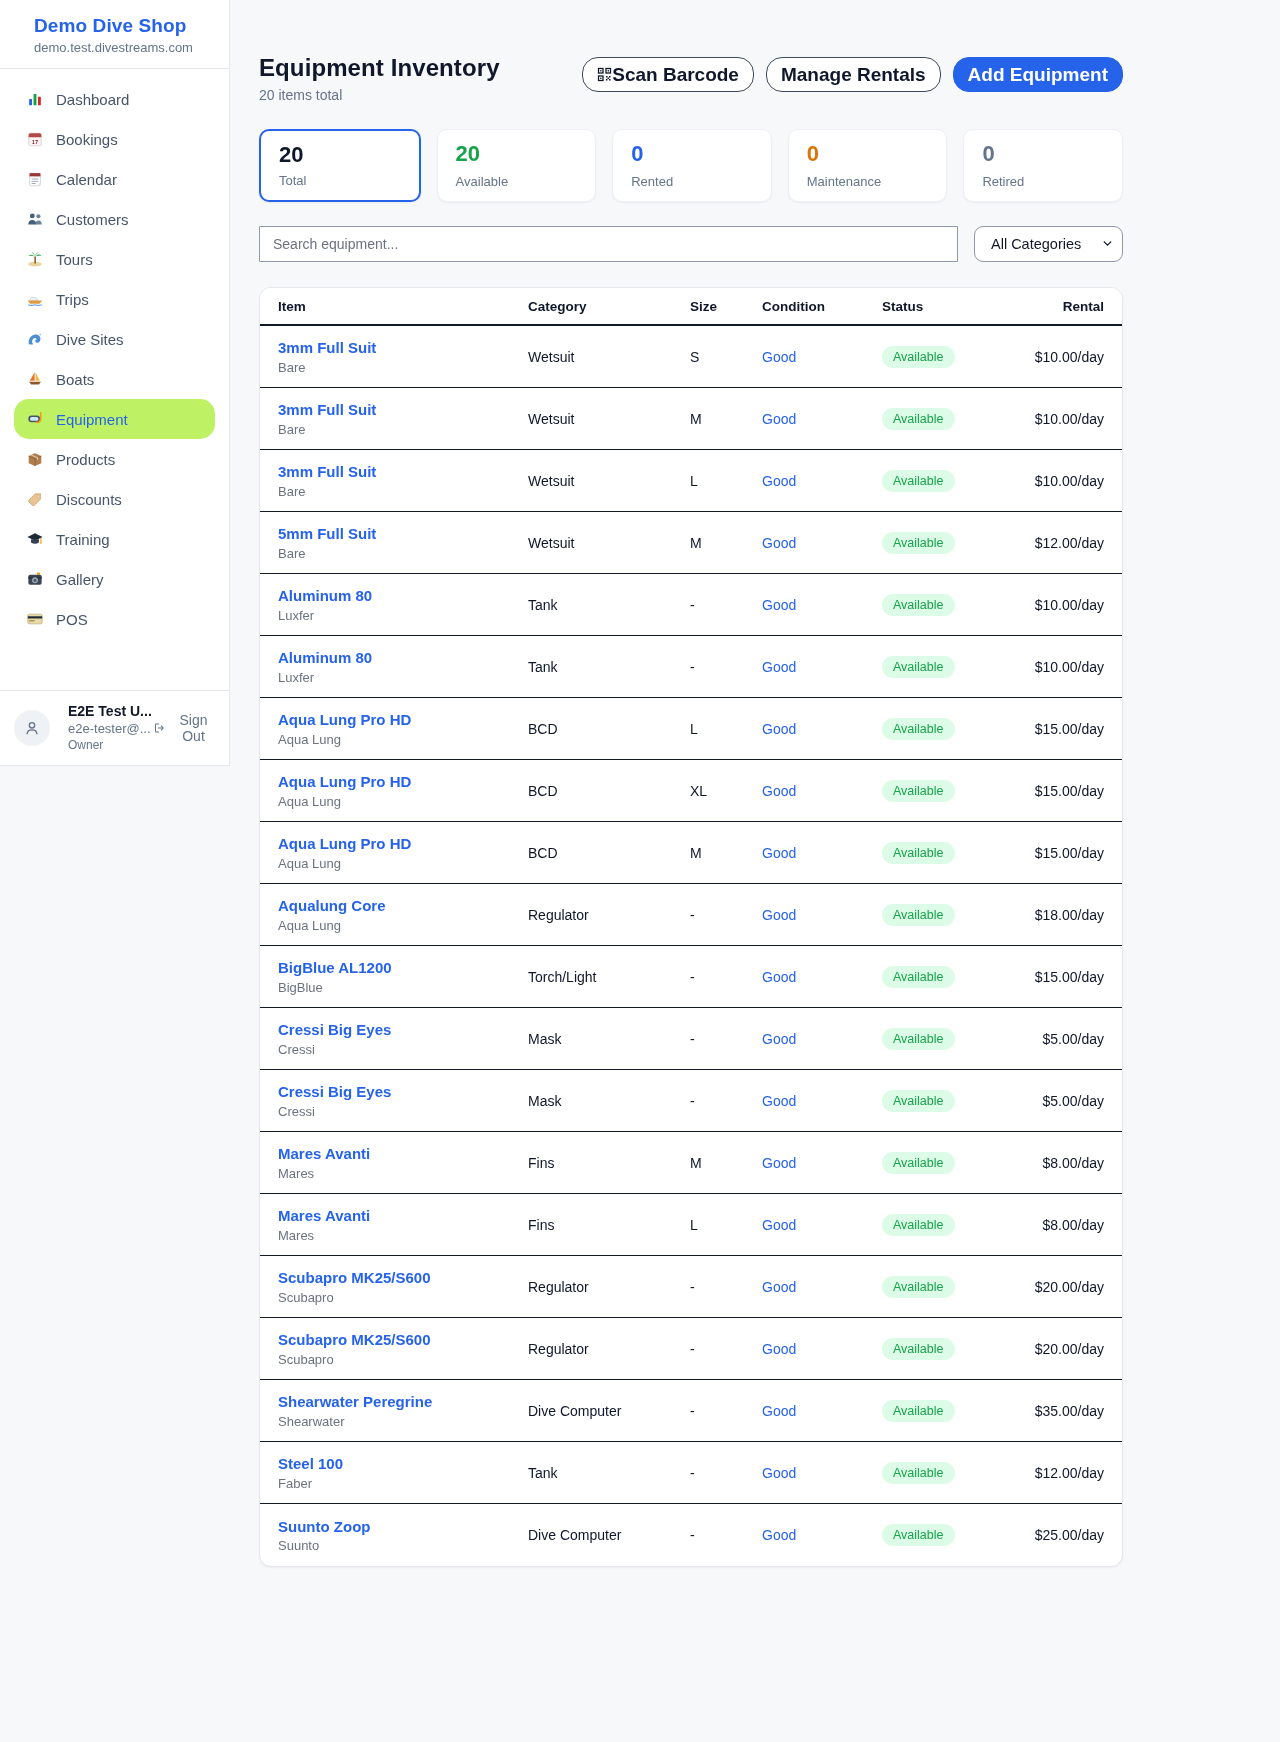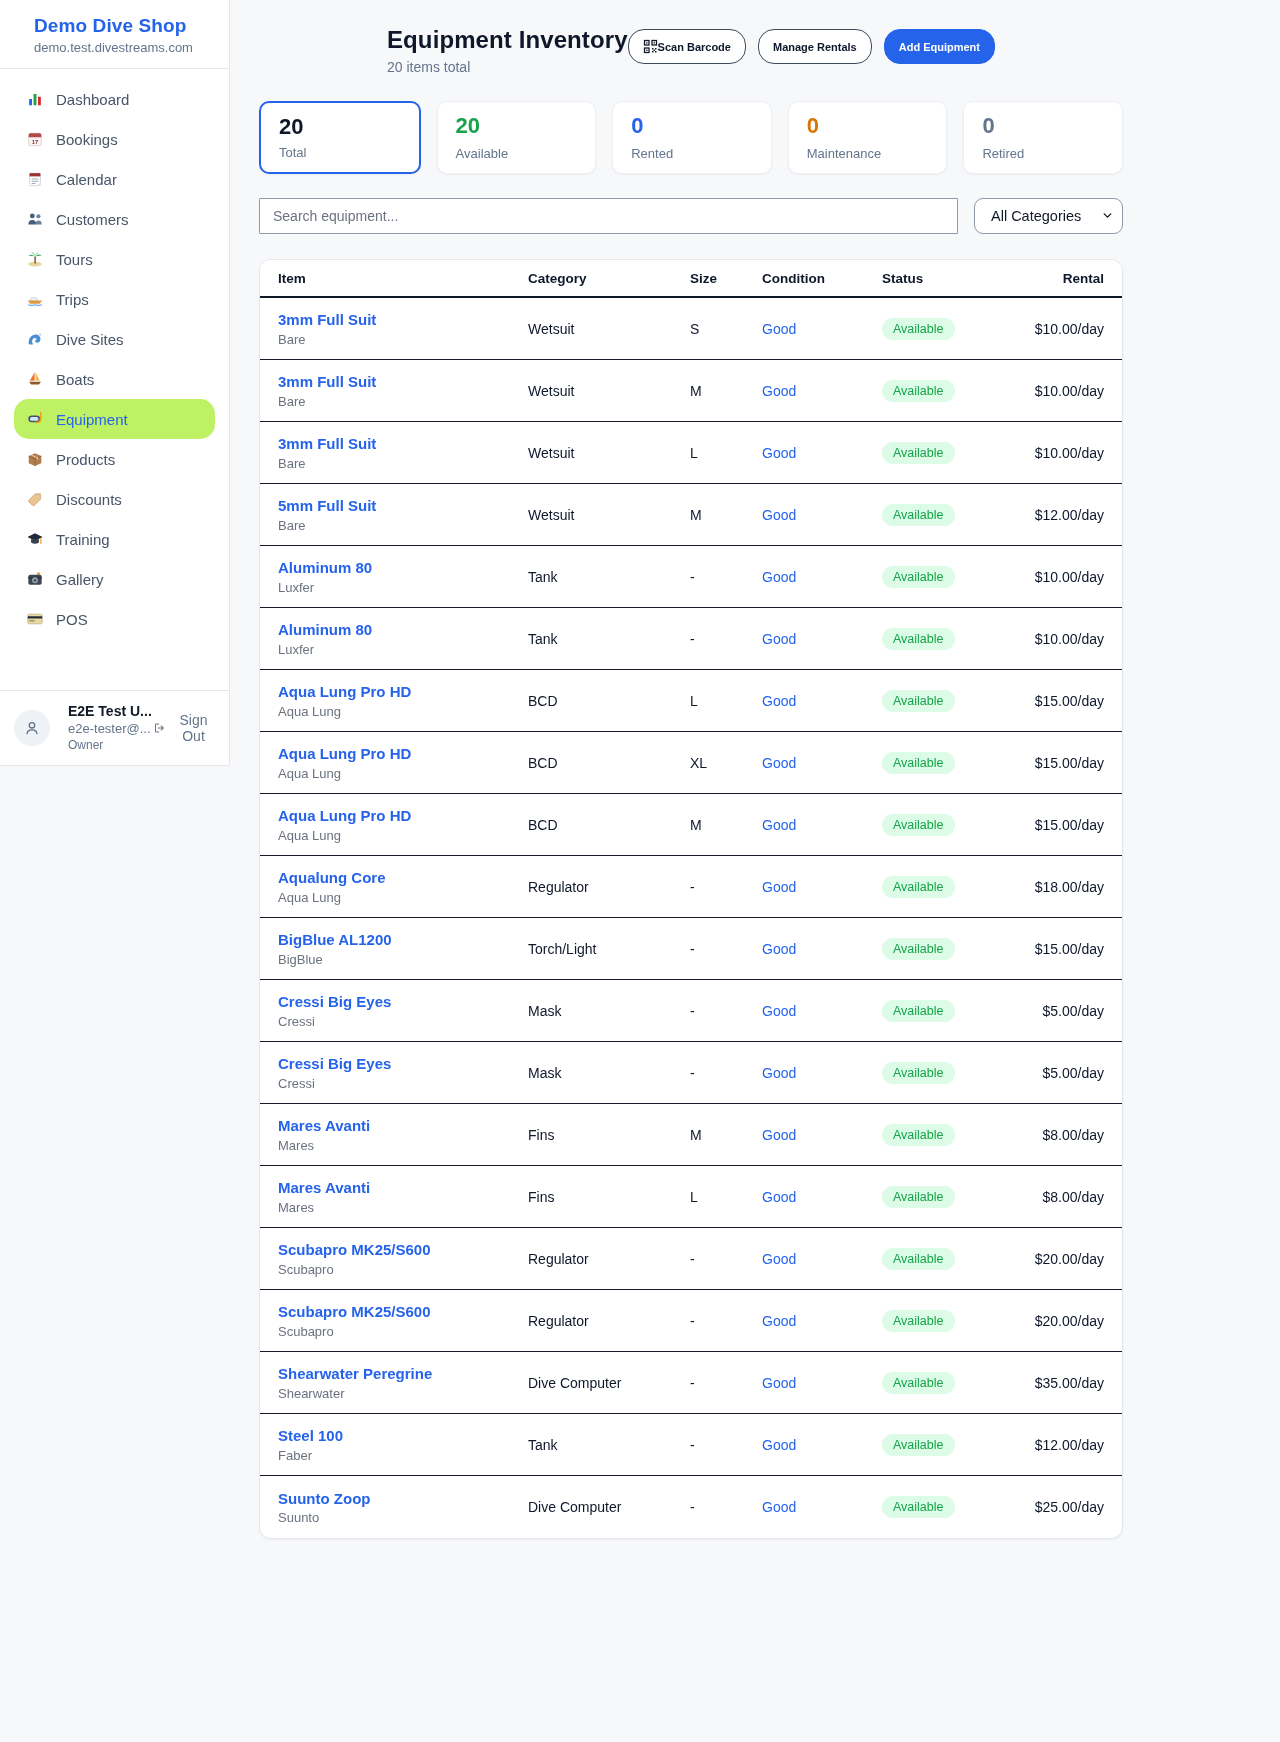--- a/index.html
+++ b/index.html
@@ -33,26 +33,26 @@
   .avatar { width:36px; height:36px; border-radius:50%; background:#eef2f6; display:flex; align-items:center; justify-content:center; flex-shrink:0; }
   .user-meta { line-height:1.25; min-width:0; }
   .user-name { font-size:14px; font-weight:700; color:#111827; white-space:nowrap; }
   .user-email { font-size:13px; color:#64748b; white-space:nowrap; }
   .user-role { font-size:12px; color:#64748b; margin-top:1px; }
   .signout { margin-left:auto; display:flex; align-items:center; gap:6px; color:#64748b; font-size:14px; cursor:pointer; background:none; border:none; font-family:inherit; }
 
   
   .main { padding:26px 0 0 29px; width:893px; }
   .content { width:864px; }
-  .page-head { display:flex; justify-content:center; align-items:flex-start; }
+  .page-head { display:flex; justify-content:space-between; align-items:flex-start;margin-top:28px; }
   .page-title { font-size:24px; font-weight:800; color:#0f172a; letter-spacing:.1px; }
   .page-sub { font-size:14px; color:#64748b; margin-top:5px; }
   .head-actions { display:flex; gap:12px; margin-top:3px; }
   .btn {
-    height:35px; padding:0 14px; border-radius:16px; font-size:11px; font-weight:600;
+    height:35px; padding:0 14px; border-radius:16px; font-size:19px; font-weight:600;
     font-family:inherit; display:inline-flex; align-items:center; cursor:pointer;
     background:#ffffff; border:1px solid #334155; color:#0f172a;
   }
   .btn.outline { border:1px solid #3f4a5c; }
   .btn.primary { background:#2563eb; border:1px solid #2563eb; color:#ffffff; }
 
   
   .stats { display:flex; gap:16px; margin-top:26px; }
   .stat-card {
     flex:1; height:73px; background:#ffffff; border-radius:10px;

